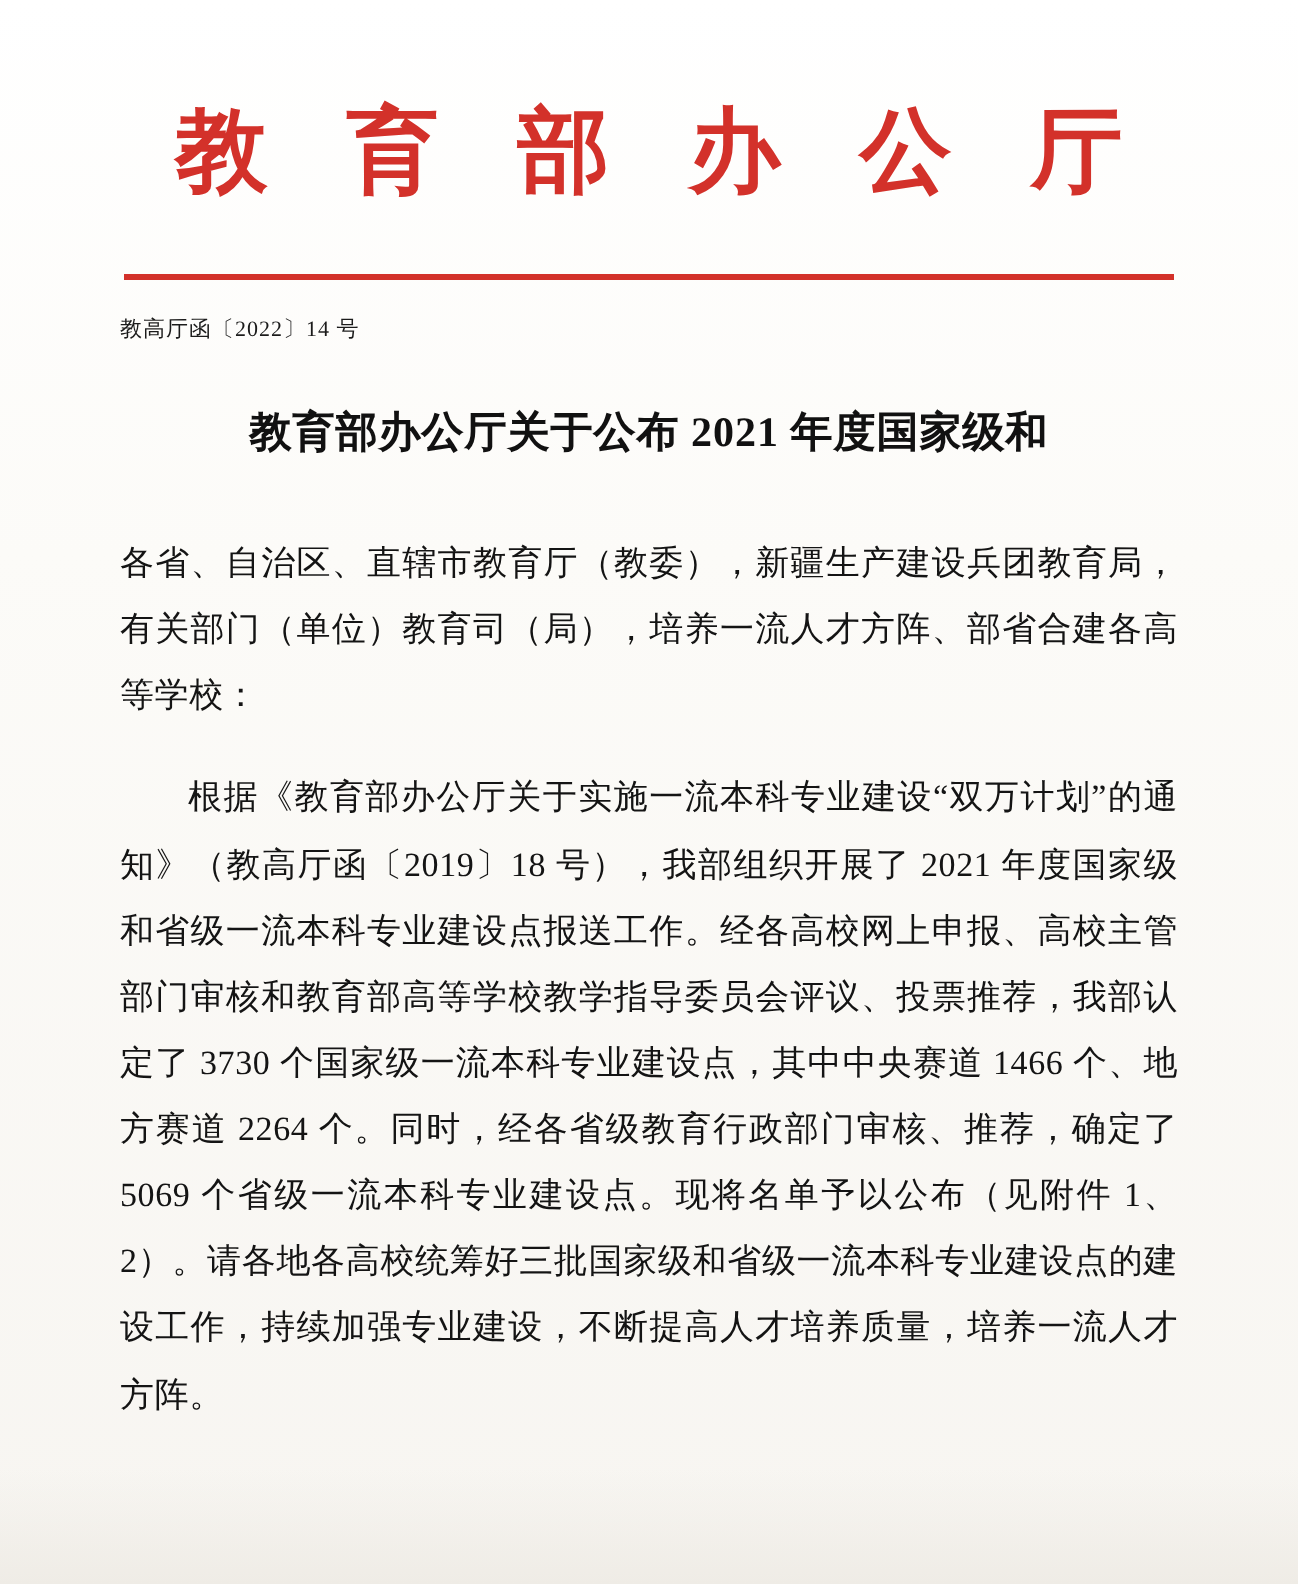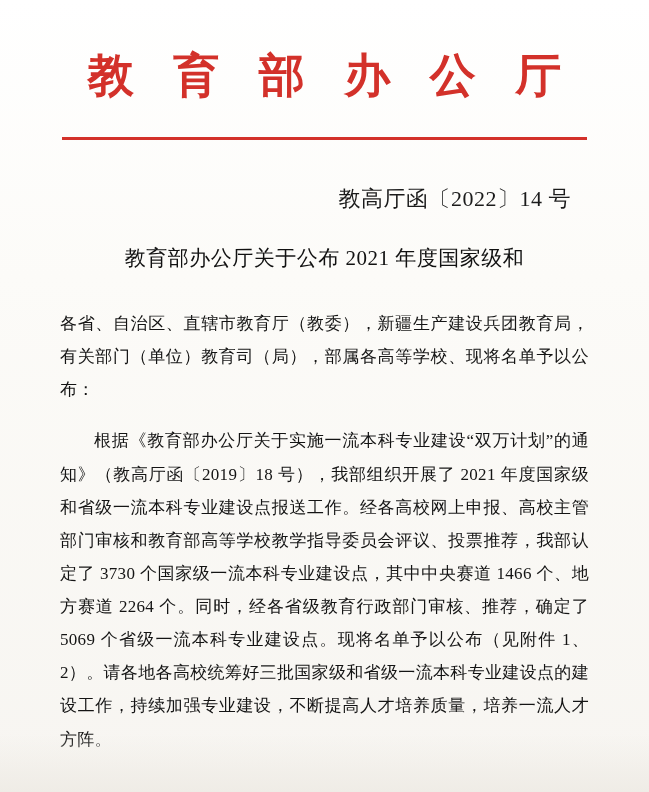--- a/index.html
+++ b/index.html
@@ -46,32 +46,31 @@
     text-indent: 14px;
     line-height: 1.2;
     white-space: nowrap;
   }
   .red-rule {
     margin: 34px 2px 0 2px;
     height: 3px;
     background: #d3312a;
   }
   .doc-number {
-    margin-top: 44px;
-    text-align: right;
+    margin-top: 17px;
     padding-right: 18px;
-    font-size: 22px;
+    font-size: 11px;
     color: #1b1b1b;
     letter-spacing: 0.5px;
   }
   .doc-title {
     margin-top: 26px;
     text-align: center;
     font-size: 21px;
-    font-weight: normal;
+    font-weight: bold;
     line-height: 1.75;
     color: #111;
     letter-spacing: 0.5px;
   }
   .recipients {
     margin-top: 30px;
     font-size: 17px;
     line-height: 1.95;
     color: #141414;
     text-align: justify;
@@ -110,20 +109,20 @@
     </div>
 
     <div class="red-rule"></div>
 
     <div class="doc-number">教高厅函〔2022〕14 号</div>
 
     <div class="doc-title">
       <div>教育部办公厅关于公布 2021 年度国家级和</div>
     </div>
 
-    <div class="recipients">各省、自治区、直辖市教育厅（教委），新疆生产建设兵团教育局，有关部门（单位）教育司（局），部属各高等学校、现将名单予以公布：</div>
+    <div class="recipients">各省、自治区、直辖市教育厅（教委），新疆生产建设兵团教育局，有关部门（单位）教育司（局），培养一流人才方阵、部省合建各高等学校：</div>
 
     <div class="body-para">根据《教育部办公厅关于实施一流本科专业建设“双万计划”的通知》（教高厅函〔2019〕18 号），我部组织开展了 2021 年度国家级和省级一流本科专业建设点报送工作。经各高校网上申报、高校主管部门审核和教育部高等学校教学指导委员会评议、投票推荐，我部认定了 3730 个国家级一流本科专业建设点，其中中央赛道 1466 个、地方赛道 2264 个。同时，经各省级教育行政部门审核、推荐，确定了 5069 个省级一流本科专业建设点。现将名单予以公布（见附件 1、2）。请各地各高校统筹好三批国家级和省级一流本科专业建设点的建设工作，持续加强专业建设，不断提高人才培养质量，培养一流人才方阵。</div>
 
   </div>
 
   <div class="bottom-fade"></div>
 </div>
 
 </body></html>

